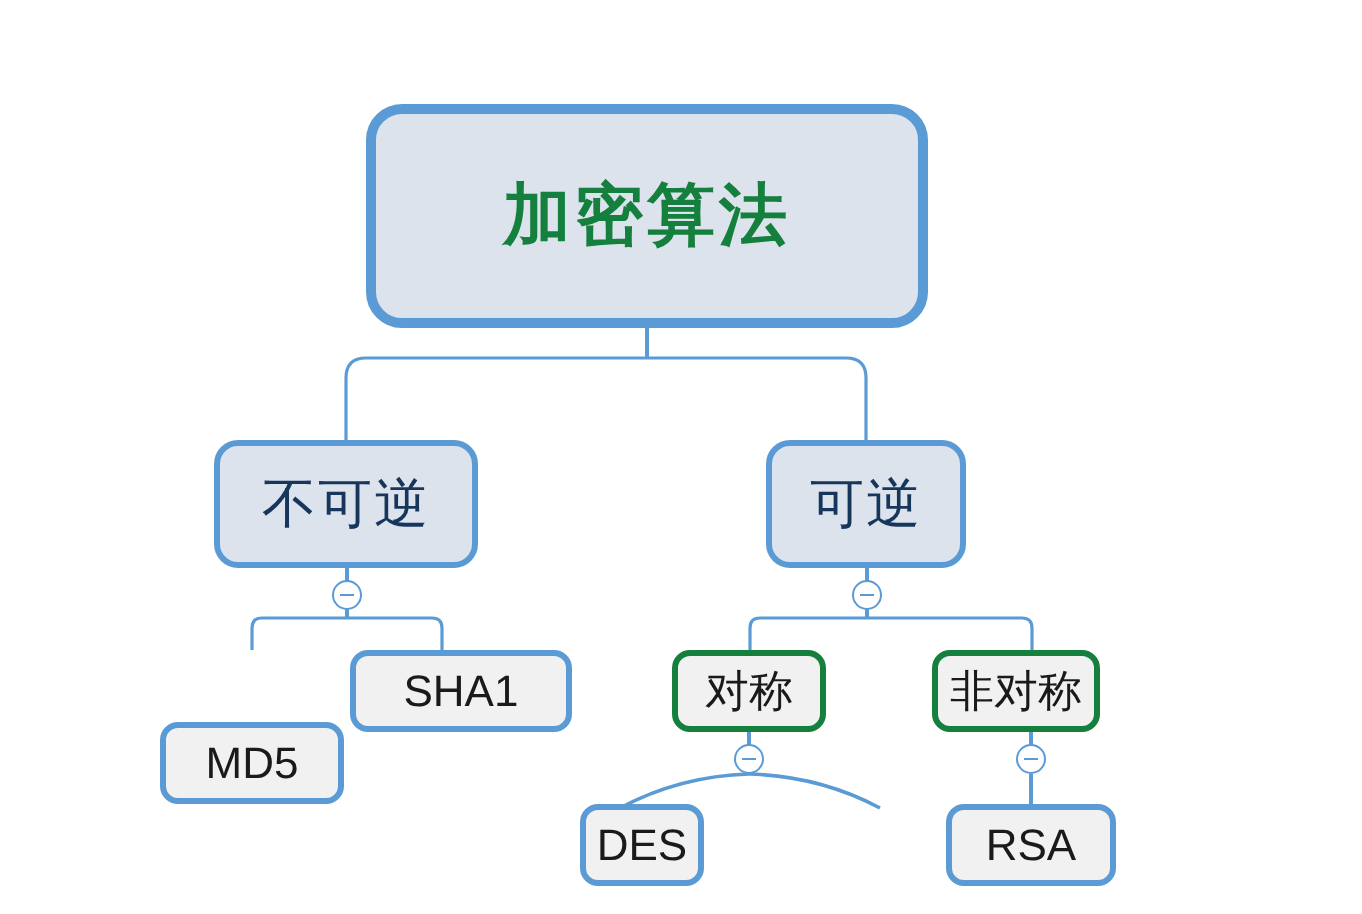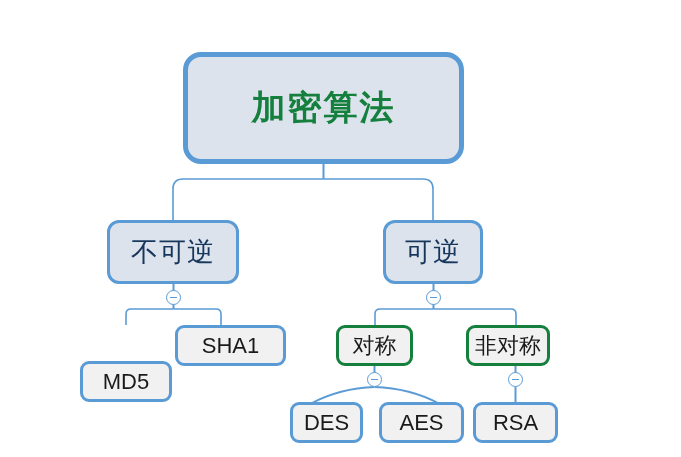--- a/index.html
+++ b/index.html
@@ -141,27 +141,24 @@
   </div>
 
   <div class="node level-2" style="left:336px; top:325px; width:77px; height:41px;">
     <span>对称</span>
   </div>
 
   <div class="node level-2" style="left:466px; top:325px; width:84px; height:41px;">
     <span>非对称</span>
   </div>
 
-  <div class="node level-3" style="left:290px; top:402px; width:73px; height:41px;">
+  <div class="node level-3" style="left:290px; top:402px; width:62px; height:41px;">
     <span>DES</span>
   </div>
 
-  <div class="node level-3" style="left:379px; top:402px; width:85px; height:41px;">
-    <span>AES</span>
-  </div>
 
   <div class="node level-3" style="left:473px; top:402px; width:85px; height:41px;">
     <span>RSA</span>
   </div>
 
   <div class="toggle" style="left:166px; top:290px;">
     <span class="bar"></span>
   </div>
 
   <div class="toggle" style="left:426px; top:290px;">

